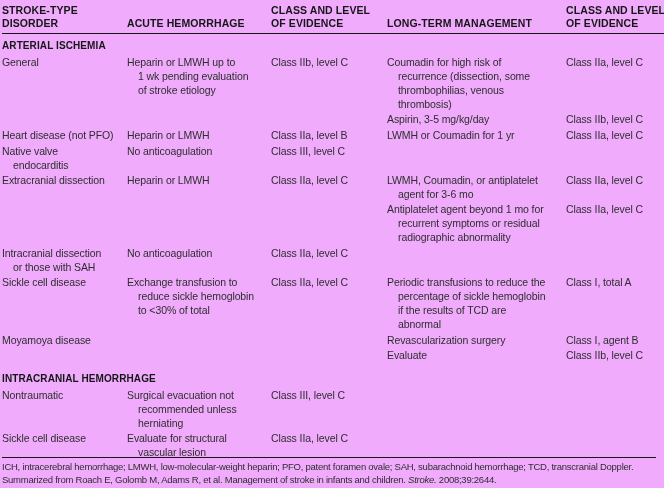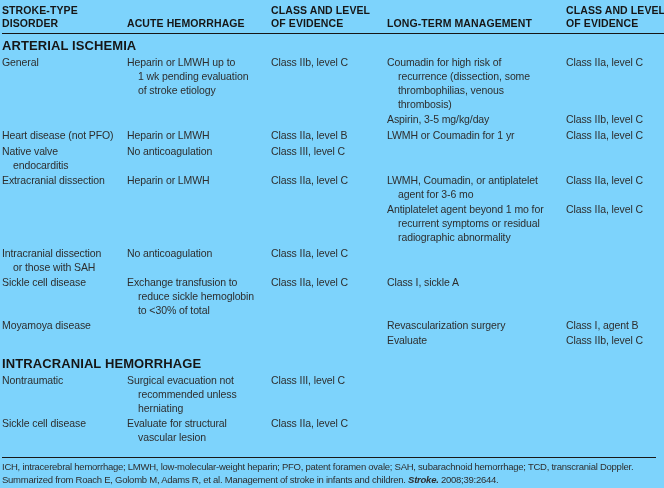--- a/index.html
+++ b/index.html
@@ -1,21 +1,21 @@
 <!DOCTYPE html>
 <html><head>
 <meta charset="utf-8">
 <style>
   html, body { margin: 0; padding: 0; background: #ffffff; }
   .page {
     position: relative;
     width: 664px;
     height: 488px;
     box-sizing: border-box;
-    background: #7dd3fc;
+    background: #f0abfc;
     font-family: "Liberation Sans", "DejaVu Sans", sans-serif;
     color: #2e2e2e;
     overflow: hidden;
     padding: 2px 0 12px 2px;
   }
   .pre  { white-space: pre; }
   .hang { padding-left: 11px; text-indent: -11px; }
 
   
   .thead {
@@ -31,21 +31,21 @@
   }
   .rule-header {
     border: none;
     border-bottom: 1.5px solid #161616;
     margin: 3px 0 0 0;
   }
 
   
   .section-title {
     font-weight: bold;
-    font-size: 13px;
+    font-size: 10px;
     line-height: 13px;
     letter-spacing: 0.1px;
     color: #161616;
     margin: 5px 0 3px 0;
   }
   .section-title.second { margin-top: 9px; }
   .row {
     display: grid;
     grid-template-columns: 125px 144px 116px 1fr;
     align-items: start;
@@ -70,21 +70,21 @@
     bottom: 2px;
     border-top: 1px solid #181818;
     padding-top: 3px;
     font-size: 9.5px;
     line-height: 12.5px;
     letter-spacing: -0.25px;
     white-space: nowrap;
     overflow: hidden;
     color: #2e2e2e;
   }
-  .italic { font-style: italic; font-weight: bold; }
+  .italic { font-style: italic; }
 </style>
 </head>
 <body>
 
 <div class="page">
 
   <div class="thead">
     <div class="pre">STROKE-TYPE
 DISORDER</div>
     <div class="pre">ACUTE HEMORRHAGE</div>
@@ -167,21 +167,25 @@
   </div>
 
   <div class="row">
     <div class="cell pre hang">Sickle cell disease</div>
     <div class="cell pre hang">Exchange transfusion to
 reduce sickle hemoglobin
 to &lt;30% of total</div>
     <div class="cell pre">Class IIa, level C</div>
     <div class="cell">
       <div class="lt">
-        <div class="pre">Class I, sickle A</div>
+        <div class="pre hang">Periodic transfusions to reduce the
+percentage of sickle hemoglobin
+if the results of TCD are
+abnormal</div>
+        <div class="pre">Class I, total A</div>
       </div>
     </div>
   </div>
 
   <div class="row">
     <div class="cell pre hang">Moyamoya disease</div>
     <div class="cell pre hang"></div>
     <div class="cell pre"></div>
     <div class="cell">
       <div class="lt">

